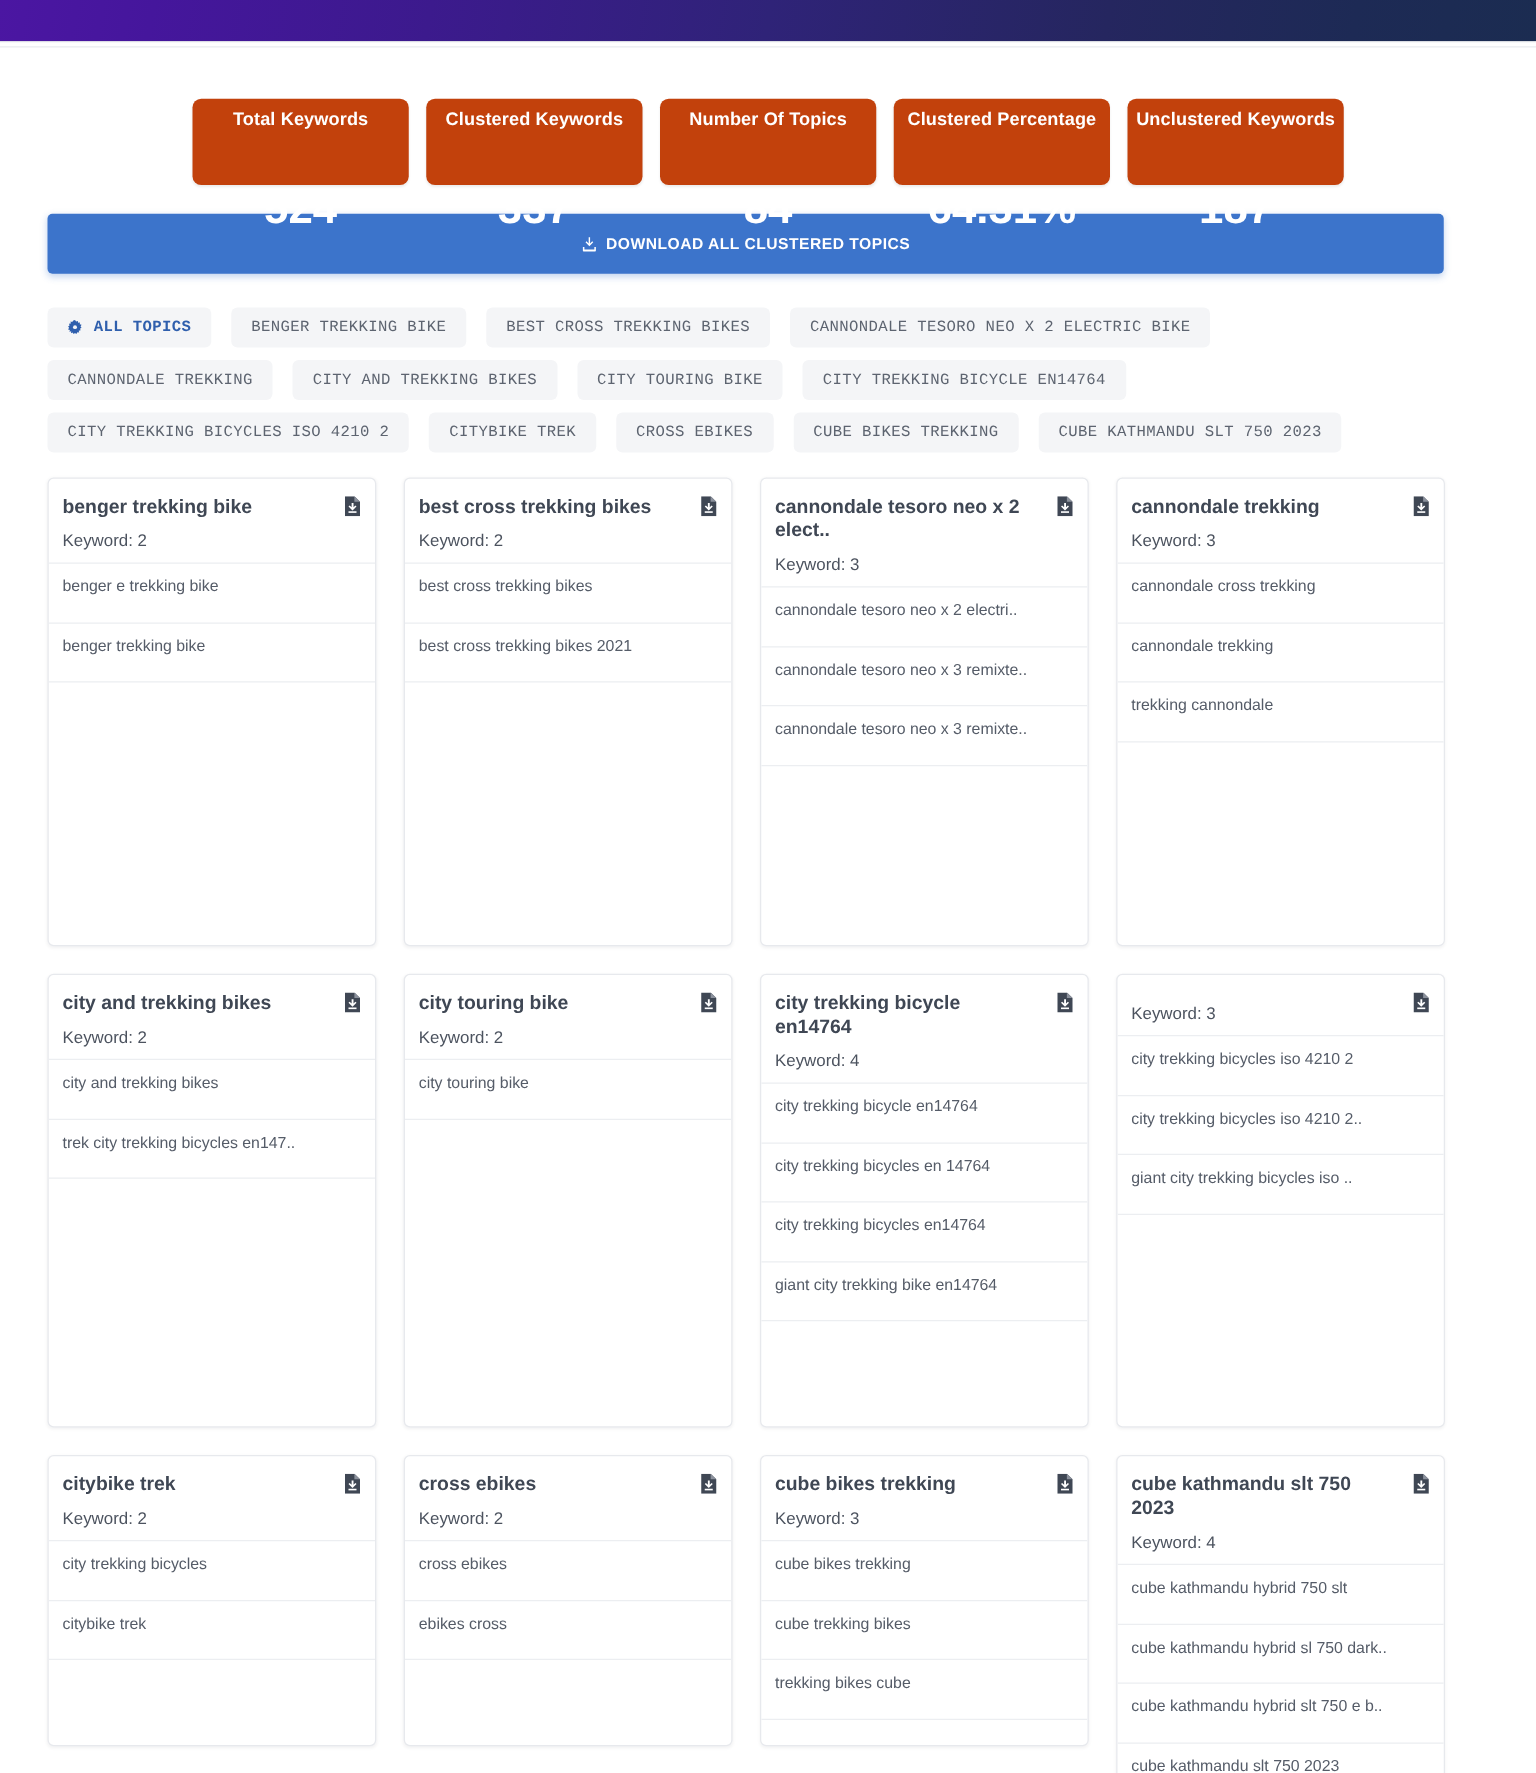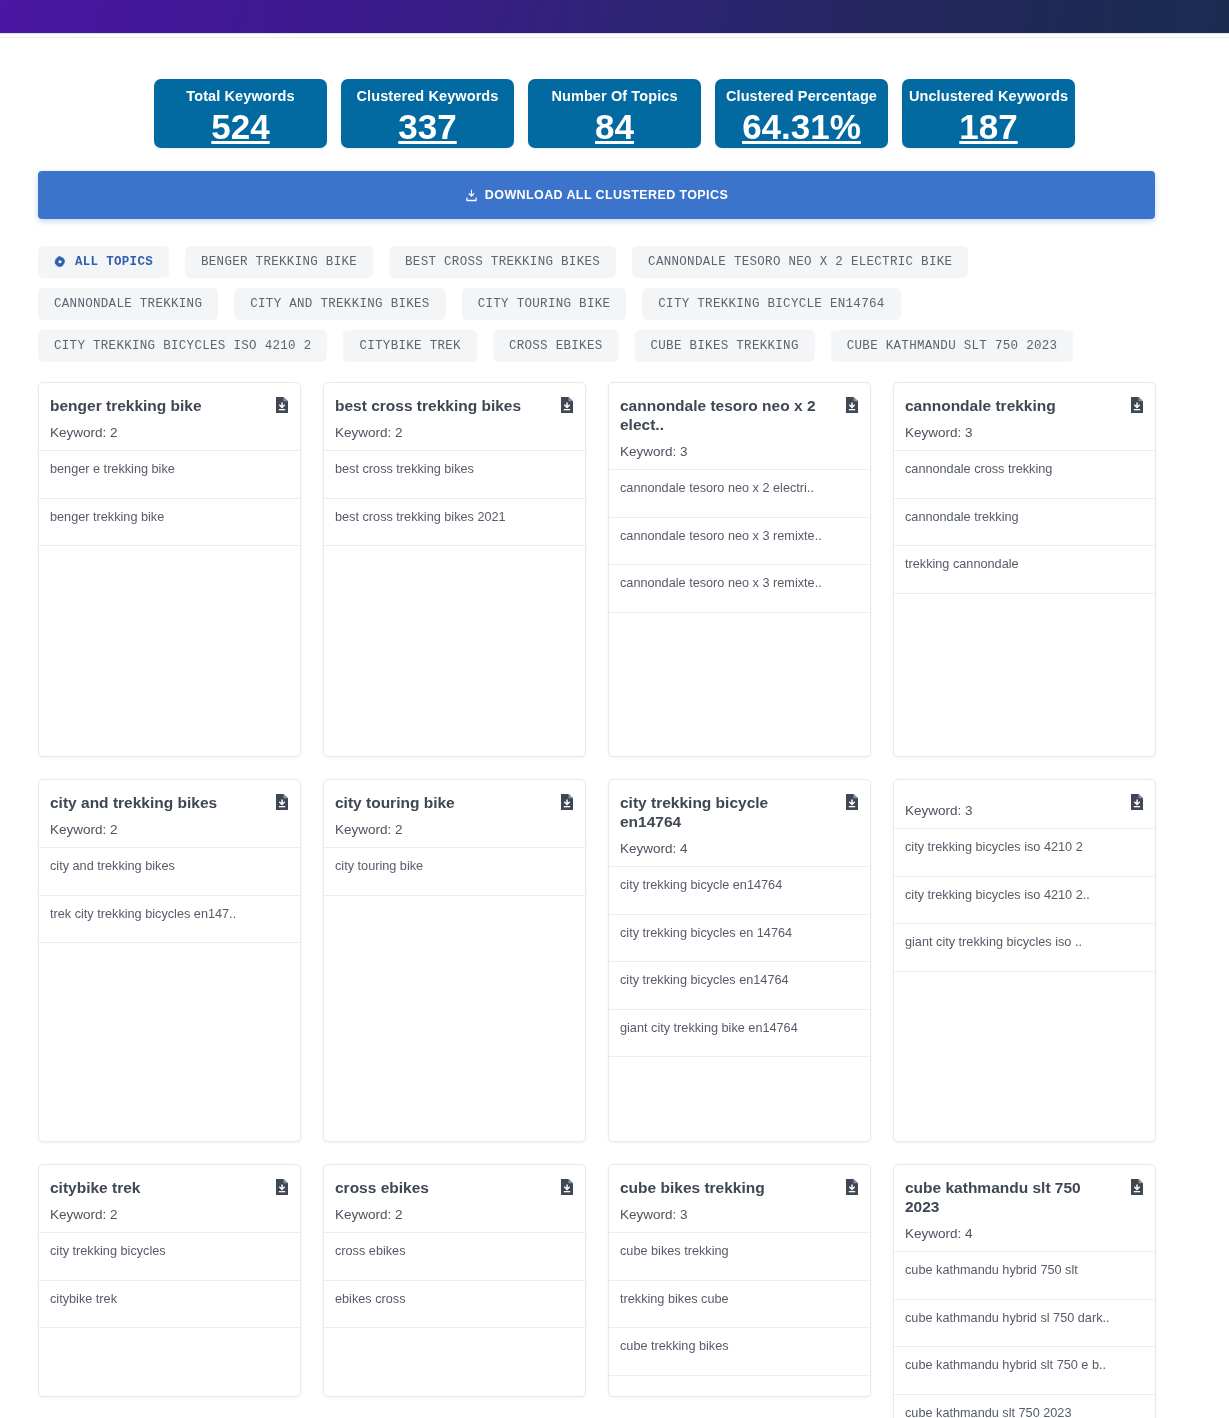--- a/index.html
+++ b/index.html
@@ -35,44 +35,44 @@
   
   .stats-row {
     display: flex;
     justify-content: center;
     gap: 14px;
     margin-top: 41px;
   }
   .stat-card {
     width: 173px;
     height: 69px;
-    background: #0369a1;
+    background: #c2410c;
     border-radius: 7px;
     color: #ffffff;
     display: flex;
     flex-direction: column;
     align-items: center;
     justify-content: flex-start;
     padding-top: 9px;
     box-shadow: 0 1px 2px rgba(0,0,0,0.08);
+    gap: 40px;
   }
   .stat-label {
     font-size: 14.5px;
     font-weight: bold;
     line-height: 1.2;
     letter-spacing: .1px;
     white-space: nowrap;
   }
   .stat-value {
     font-size: 35px;
     font-weight: bold;
     line-height: 1.05;
     margin-top: 4px;
     white-space: nowrap;
-    text-decoration: underline;
   }
 
   
   .download-all-wrap {
     padding: 0 38px;
     margin-top: 23px;
   }
   .download-all-btn {
     width: 1117px;
     height: 48px;
@@ -446,22 +446,22 @@
           <button class="card-dl"><svg width="14" height="16" viewBox="0 0 14 16" aria-hidden="true">
               <path d="M1 0h7.5L13 4.3V16H1V0z" fill="#3f4754"></path>
               <path d="M8.5 0L13 4.3H8.5V0z" fill="#8b919c"></path>
               <path d="M6.3 5.4h1.5v3.4l1.5-1.5.9.9L7 11.4 3.8 8.2l.9-.9 1.6 1.5V5.4z" fill="#ffffff"></path>
               <rect x="3.8" y="12" width="6.4" height="1.3" fill="#ffffff"></rect>
             </svg></button>
           <div class="card-kw">Keyword: 3</div>
         </div>
         <ul class="kw-list">
           <li class="kw-item">cube bikes trekking</li>
+          <li class="kw-item">cube trekking bikes</li>
           <li class="kw-item">trekking bikes cube</li>
-          <li class="kw-item">cube trekking bikes</li>
         </ul>
       </div>
       <div class="topic-card card-tall-3">
         <div class="card-head">
           <h3 class="card-title">cube kathmandu slt 750 2023</h3>
           <button class="card-dl"><svg width="14" height="16" viewBox="0 0 14 16" aria-hidden="true">
               <path d="M1 0h7.5L13 4.3V16H1V0z" fill="#3f4754"></path>
               <path d="M8.5 0L13 4.3H8.5V0z" fill="#8b919c"></path>
               <path d="M6.3 5.4h1.5v3.4l1.5-1.5.9.9L7 11.4 3.8 8.2l.9-.9 1.6 1.5V5.4z" fill="#ffffff"></path>
               <rect x="3.8" y="12" width="6.4" height="1.3" fill="#ffffff"></rect>

